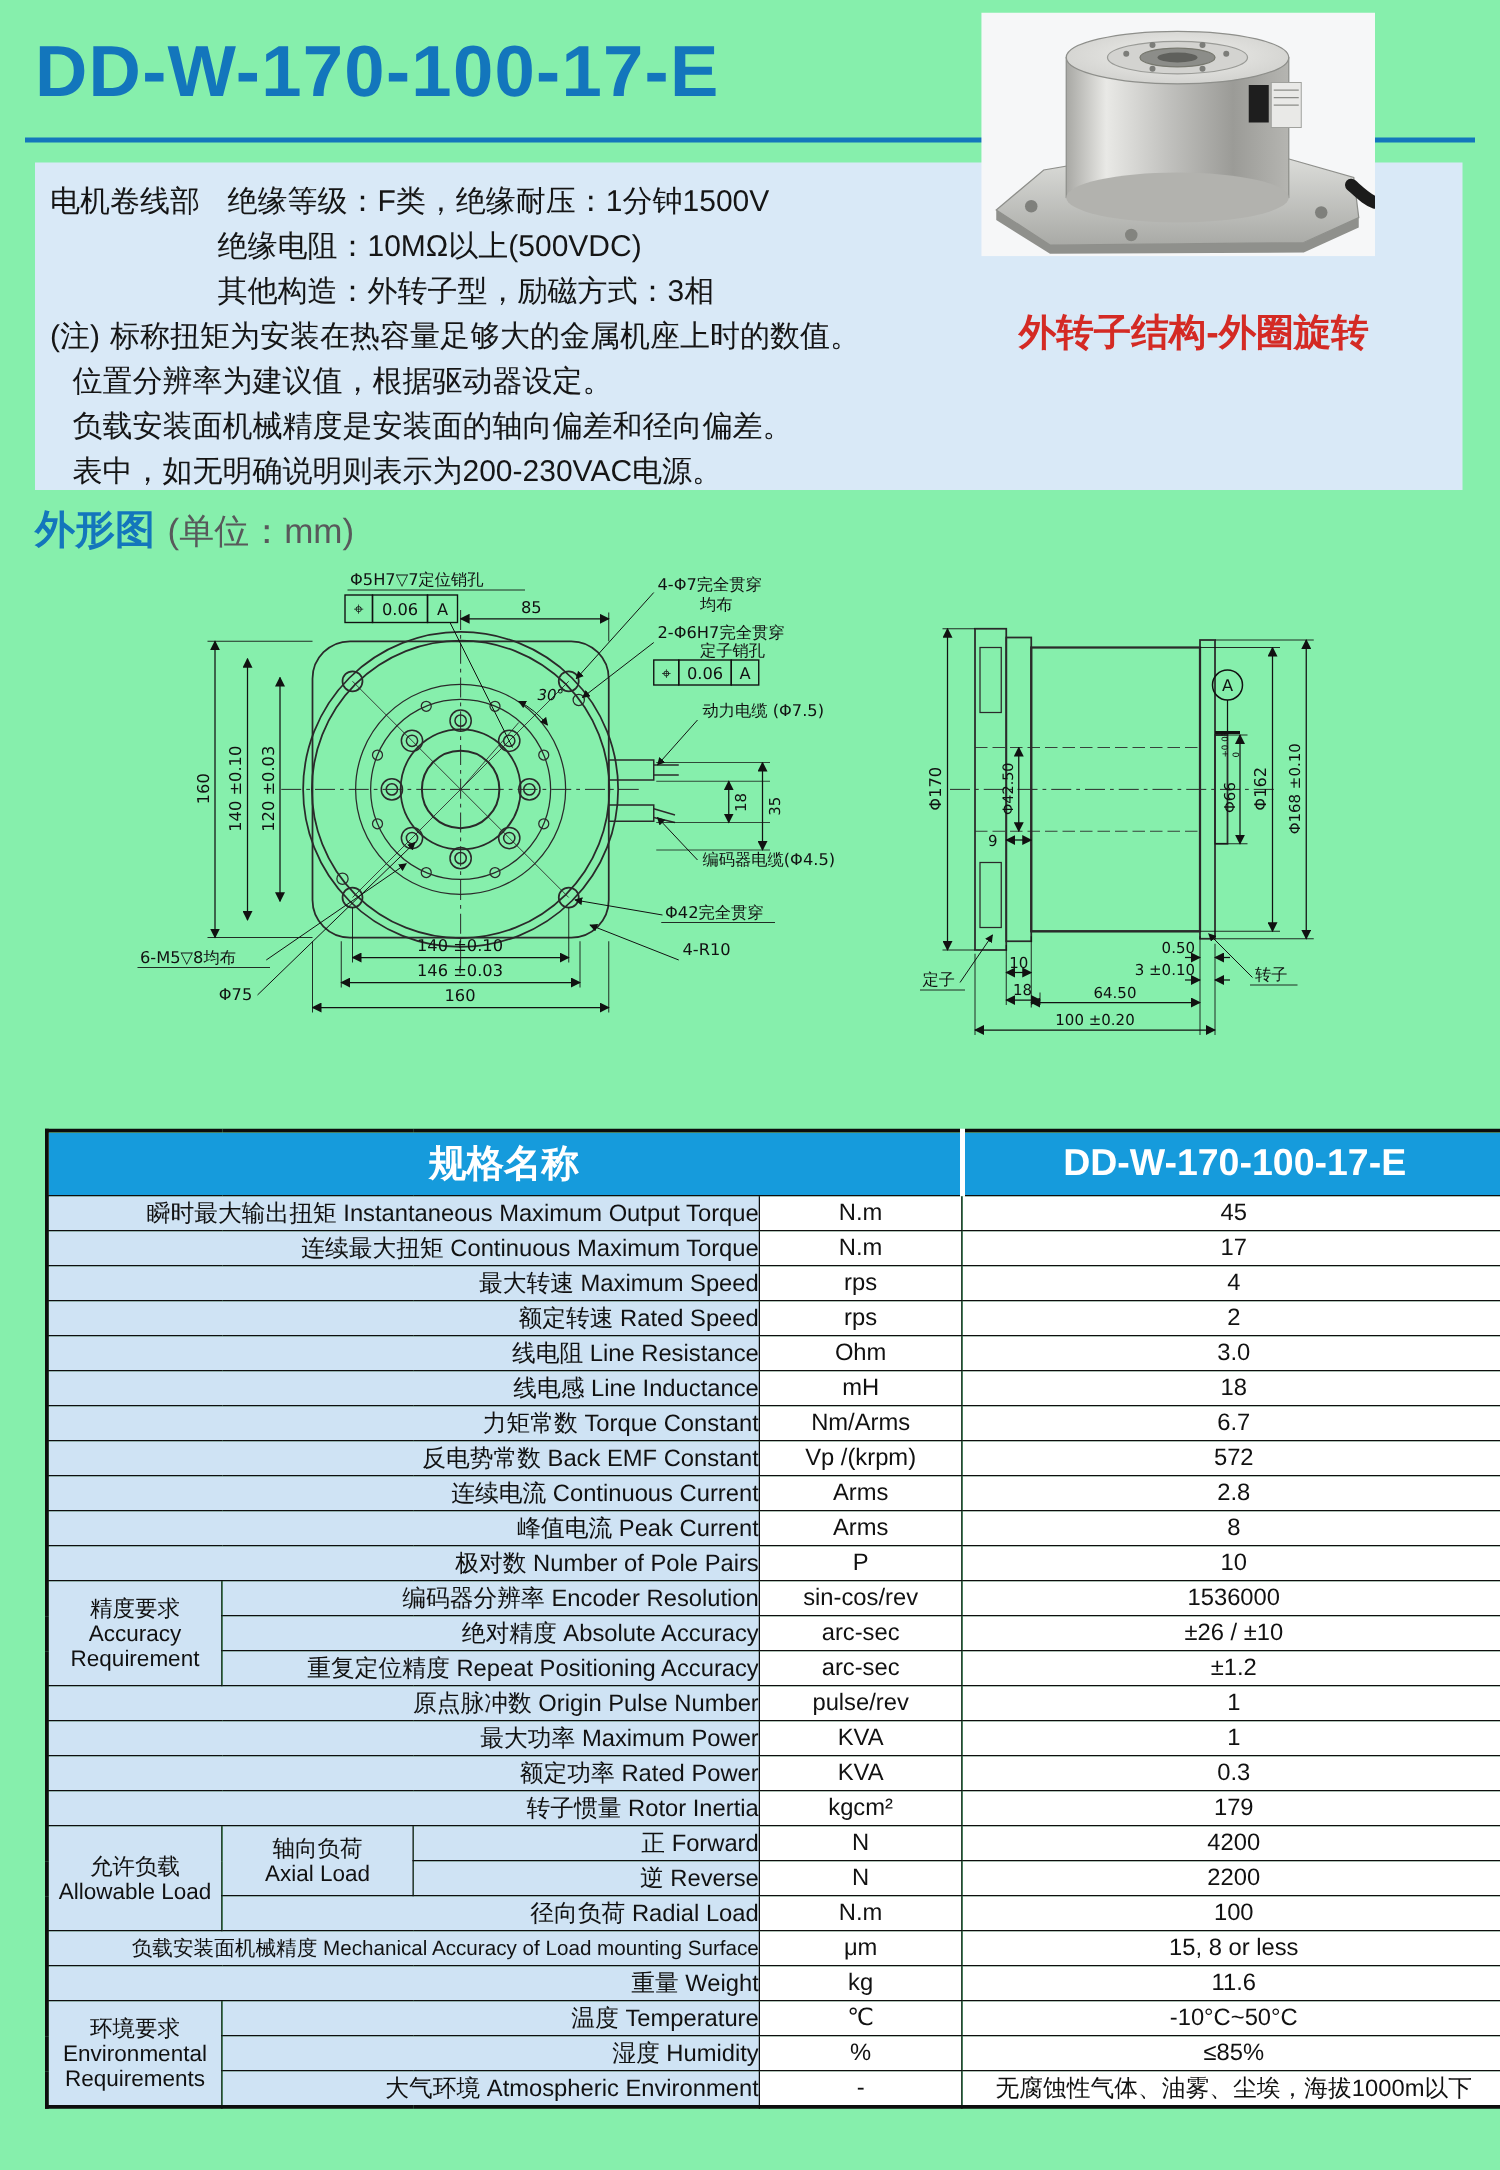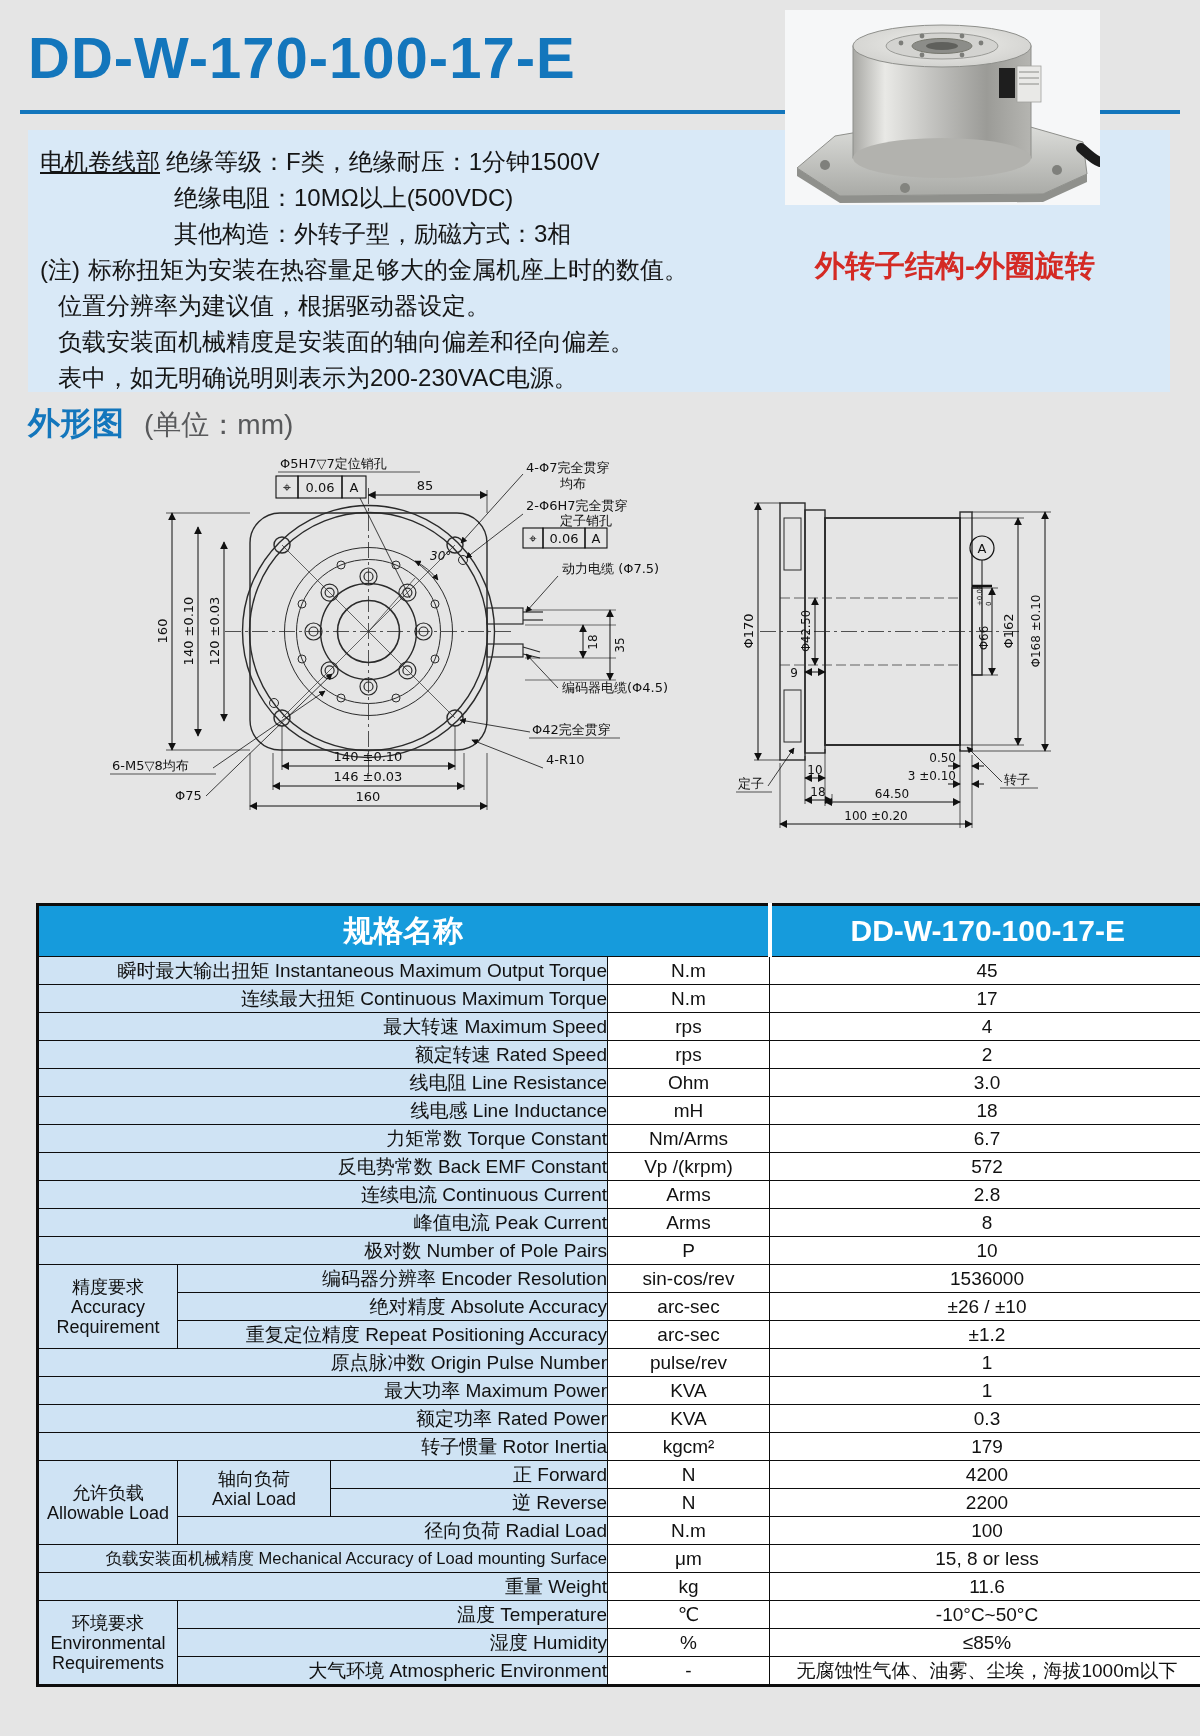--- a/index.html
+++ b/index.html
@@ -1,39 +1,39 @@
 <!DOCTYPE html>
 <html><head>
 <meta charset="utf-8">
 <style>
   html,body{margin:0;padding:0;background:#ffffff;}
-  .page{position:relative;width:1200px;height:1736px;background:#e5e5e5;overflow:hidden;
+  .page{position:relative;width:1200px;height:1736px;background:#86efac;overflow:hidden;
         font-family:"Liberation Sans","DejaVu Sans",sans-serif;color:#111;}
   
   .title{position:absolute;left:28px;top:24px;font-size:58px;font-weight:700;
          color:#1376bc;letter-spacing:1px;white-space:nowrap;}
   .rule{position:absolute;left:20px;top:110px;width:1160px;height:4px;background:#1376bc;}
   
   .info-box{position:absolute;left:28px;top:130px;width:1142px;height:262px;background:#d9e9f7;}
   .info-line{font-size:24px;line-height:36px;height:36px;white-space:nowrap;color:#151515;}
   .info-box .pad{padding-top:14px;}
-  .lbl{display:inline-block;margin-right:6px;text-decoration:underline;}
+  .lbl{display:inline-block;margin-right:22px;}
   .l1{padding-left:12px;}
   .indent2{padding-left:146px;}
   .l4{padding-left:12px;}
   .l4 .lbl2{margin-right:8px;}
   .indent1{padding-left:30px;}
   
   .photo{position:absolute;left:785px;top:10px;width:315px;height:195px;}
   .photo-caption{position:absolute;left:800px;top:246px;width:310px;text-align:center;
                  font-size:30px;font-weight:700;color:#d42a24;white-space:nowrap;}
   
   .sec-h{position:absolute;white-space:nowrap;}
   .sec-h .cn{font-size:32px;font-weight:700;color:#1376bc;}
-  .sec-h .sub{font-size:28px;color:#58595b;margin-left:20px;font-weight:400;}
+  .sec-h .sub{font-size:28px;color:#58595b;margin-left:10px;font-weight:400;}
   .h-outline{left:28px;top:402px;}
   .h-perf{left:20px;top:854px;}
   
   .drawings{position:absolute;left:20px;top:448px;width:1160px;height:394px;}
   .drawings svg{display:block;}
   .dwg-t{font-family:"DejaVu Sans","Liberation Sans",sans-serif;fill:#111;}
   
   .param-table{position:absolute;left:36px;top:903px;width:1168px;border-collapse:collapse;
                table-layout:fixed;}
   .param-table th,.param-table td{border:1.6px solid #0d0d0d;overflow:hidden;}

